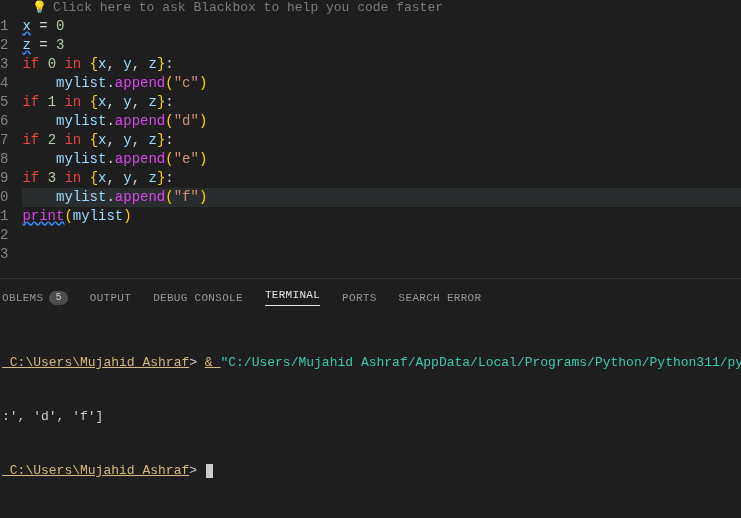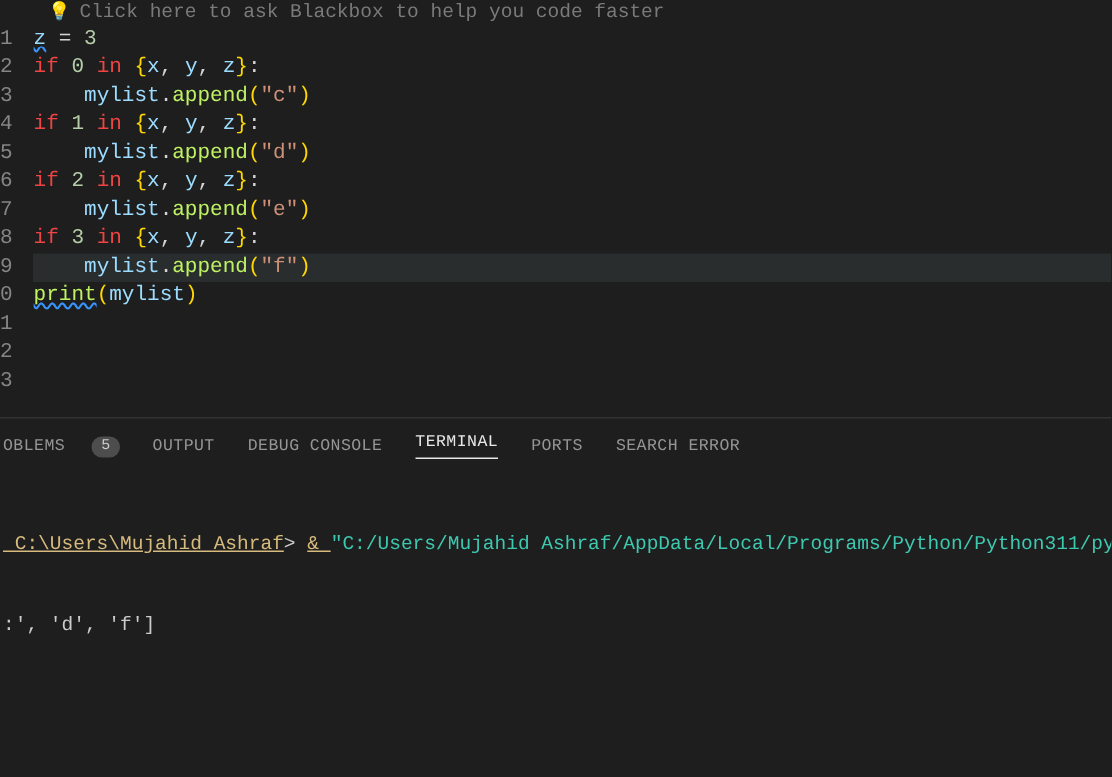--- a/index.html
+++ b/index.html
@@ -38,40 +38,40 @@
     }
     .gutter-line { height: 19px; }
     .code { flex: 1; }
     .code-line { height: 19px; white-space: pre; }
     .line-highlight { background: #2a2d2e; }
     .tok-var { color: #9cdcfe; }
     .tok-op { color: #d4d4d4; }
     .tok-num { color: #b5cea8; }
     .tok-bracket-y { color: #ffd700; }
     .tok-kw { color: #ef4444; }
-    .tok-func { color: #bef264; }
+    .tok-func { color: #d946ef; }
     .tok-str { color: #ce9178; }
     .tok-punct { color: #d4d4d4; }
     .underline-wavy { text-decoration: underline wavy #3794ff; text-decoration-skip-ink: none; }
     .panel {
       position: absolute;
       left: 0; right: 0; top: 278px; bottom: 0;
       border-top: 1px solid #333;
       background: #1e1e1e;
     }
     .panel-tabs {
       display: flex;
       gap: 22px;
       padding: 10px 2px 6px;
       font-size: 11px;
       color: #969696;
       align-items: center;
       letter-spacing: 0.3px;
     }
-    .panel-tab { cursor: pointer; display: flex; align-items: center; gap: 18px; }
+    .panel-tab { cursor: pointer; display: flex; align-items: center; gap: 6px; }
     .panel-tab.active { color: #e7e7e7; padding-bottom: 4px; border-bottom: 1px solid #e7e7e7; text-align: right; }
     .badge {
       background: #4d4d4d;
       color: #ccc;
       border-radius: 10px;
       font-size: 10px;
       padding: 1px 6px;
       line-height: 12px;
     }
     .terminal {
@@ -110,20 +110,21 @@
     <div class="gutter-line">6</div>
     <div class="gutter-line">7</div>
     <div class="gutter-line">8</div>
     <div class="gutter-line">9</div>
     <div class="gutter-line">0</div>
     <div class="gutter-line">1</div>
     <div class="gutter-line">2</div>
     <div class="gutter-line">3</div>
   </div>
   <div class="code">
+    <div class="code-line"><span class="tok-var underline-wavy">x</span><span class="tok-op"> = </span><span class="tok-num">0</span></div>
     <div class="code-line"><span class="tok-var underline-wavy">z</span><span class="tok-op"> = </span><span class="tok-num">3</span></div>
     <div class="code-line"><span class="tok-kw">if</span><span> </span><span class="tok-num">0</span><span> </span><span class="tok-kw">in</span><span> </span><span class="tok-bracket-y">{</span><span class="tok-var">x</span><span class="tok-punct">, </span><span class="tok-var">y</span><span class="tok-punct">, </span><span class="tok-var">z</span><span class="tok-bracket-y">}</span><span class="tok-punct">:</span></div>
     <div class="code-line"><span>    </span><span class="tok-var">mylist</span><span class="tok-punct">.</span><span class="tok-func">append</span><span class="tok-bracket-y">(</span><span class="tok-str">"c"</span><span class="tok-bracket-y">)</span></div>
     <div class="code-line"><span class="tok-kw">if</span><span> </span><span class="tok-num">1</span><span> </span><span class="tok-kw">in</span><span> </span><span class="tok-bracket-y">{</span><span class="tok-var">x</span><span class="tok-punct">, </span><span class="tok-var">y</span><span class="tok-punct">, </span><span class="tok-var">z</span><span class="tok-bracket-y">}</span><span class="tok-punct">:</span></div>
     <div class="code-line"><span>    </span><span class="tok-var">mylist</span><span class="tok-punct">.</span><span class="tok-func">append</span><span class="tok-bracket-y">(</span><span class="tok-str">"d"</span><span class="tok-bracket-y">)</span></div>
     <div class="code-line"><span class="tok-kw">if</span><span> </span><span class="tok-num">2</span><span> </span><span class="tok-kw">in</span><span> </span><span class="tok-bracket-y">{</span><span class="tok-var">x</span><span class="tok-punct">, </span><span class="tok-var">y</span><span class="tok-punct">, </span><span class="tok-var">z</span><span class="tok-bracket-y">}</span><span class="tok-punct">:</span></div>
     <div class="code-line"><span>    </span><span class="tok-var">mylist</span><span class="tok-punct">.</span><span class="tok-func">append</span><span class="tok-bracket-y">(</span><span class="tok-str">"e"</span><span class="tok-bracket-y">)</span></div>
     <div class="code-line"><span class="tok-kw">if</span><span> </span><span class="tok-num">3</span><span> </span><span class="tok-kw">in</span><span> </span><span class="tok-bracket-y">{</span><span class="tok-var">x</span><span class="tok-punct">, </span><span class="tok-var">y</span><span class="tok-punct">, </span><span class="tok-var">z</span><span class="tok-bracket-y">}</span><span class="tok-punct">:</span></div>
     <div class="code-line line-highlight"><span>    </span><span class="tok-var">mylist</span><span class="tok-punct">.</span><span class="tok-func">append</span><span class="tok-bracket-y">(</span><span class="tok-str">"f"</span><span class="tok-bracket-y">)</span></div>
     <div class="code-line"><span class="tok-func underline-wavy">print</span><span class="tok-bracket-y">(</span><span class="tok-var">mylist</span><span class="tok-bracket-y">)</span></div>
@@ -138,14 +139,15 @@
     </div>
     <div class="panel-tab">OUTPUT</div>
     <div class="panel-tab">DEBUG CONSOLE</div>
     <div class="panel-tab active">TERMINAL</div>
     <div class="panel-tab">PORTS</div>
     <div class="panel-tab">SEARCH ERROR</div>
   </div>
   <div class="terminal">
     <div><span class="term-yellow"> C:\Users\Mujahid Ashraf</span><span>&gt; </span><span class="term-yellow">&amp; </span><span class="term-cyan">"C:/Users/Mujahid Ashraf/AppData/Local/Programs/Python/Python311/python.exe" "</span></div>
     <div>:', 'd', 'f']</div>
+    <div><span class="term-yellow"> C:\Users\Mujahid Ashraf</span><span>&gt; </span><span class="cursor-block"></span></div>
   </div>
 </div>
 
 </body></html>

